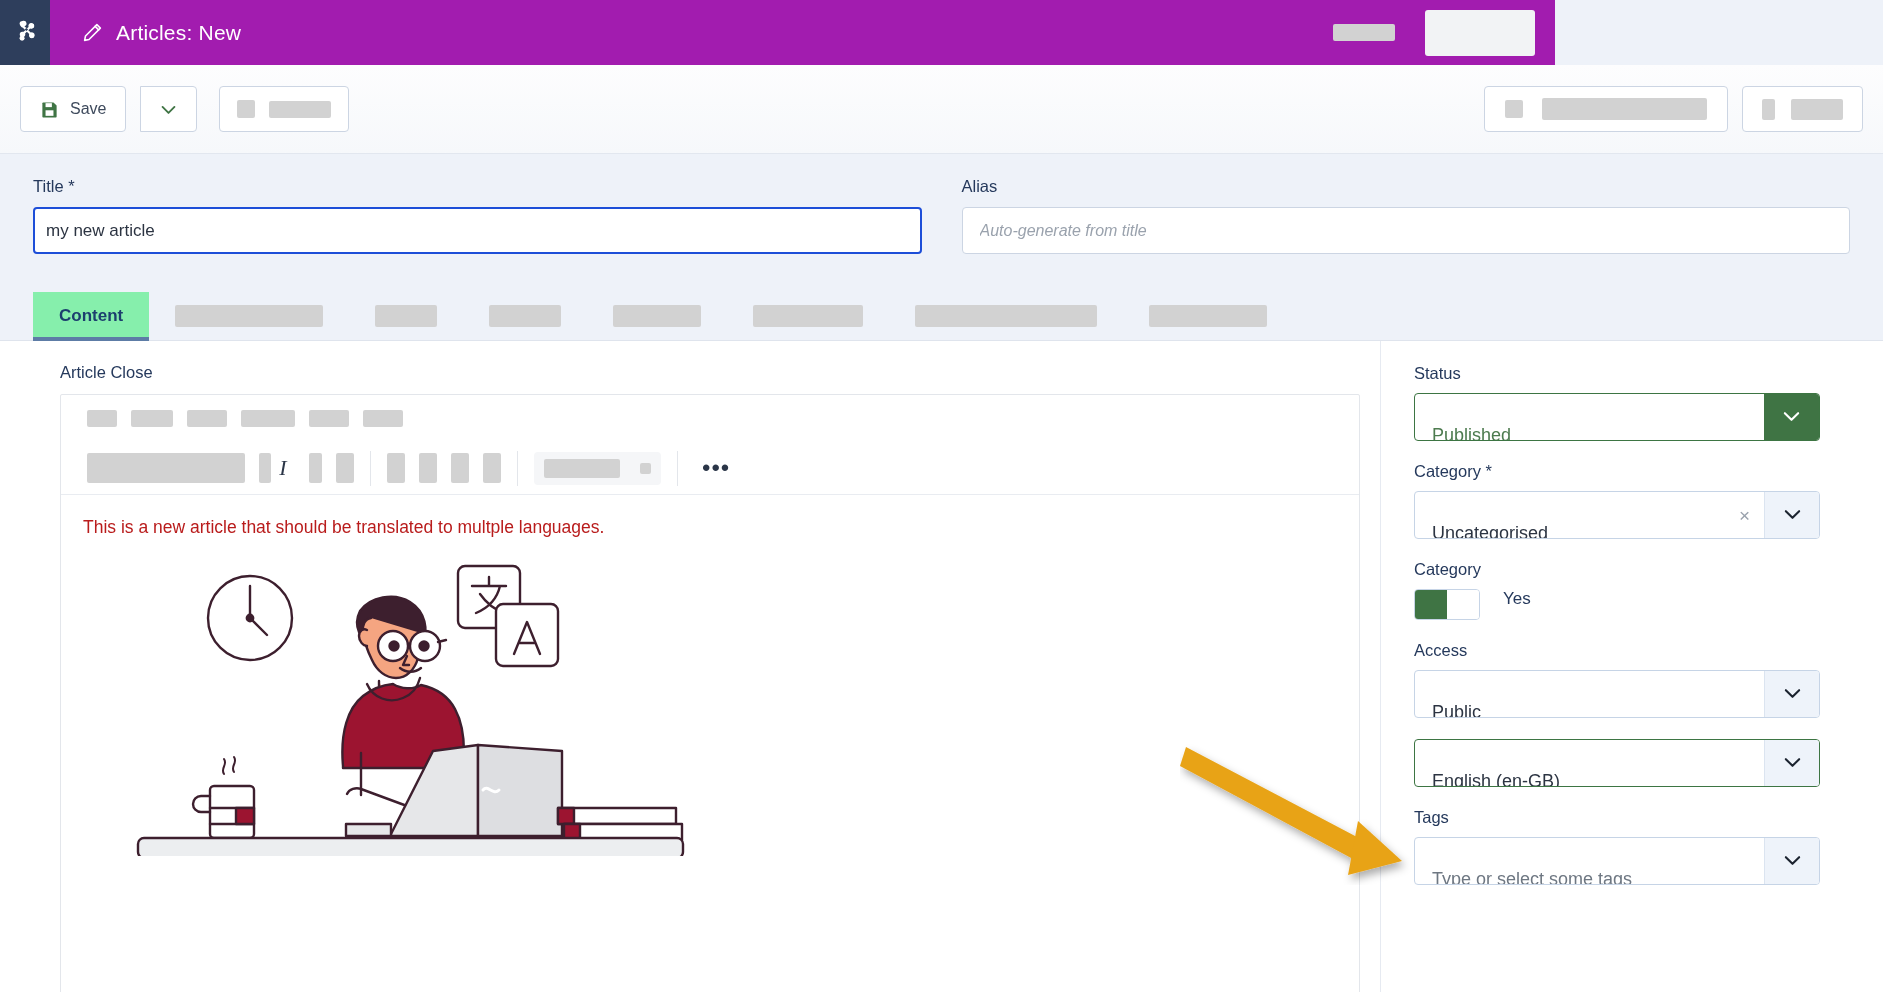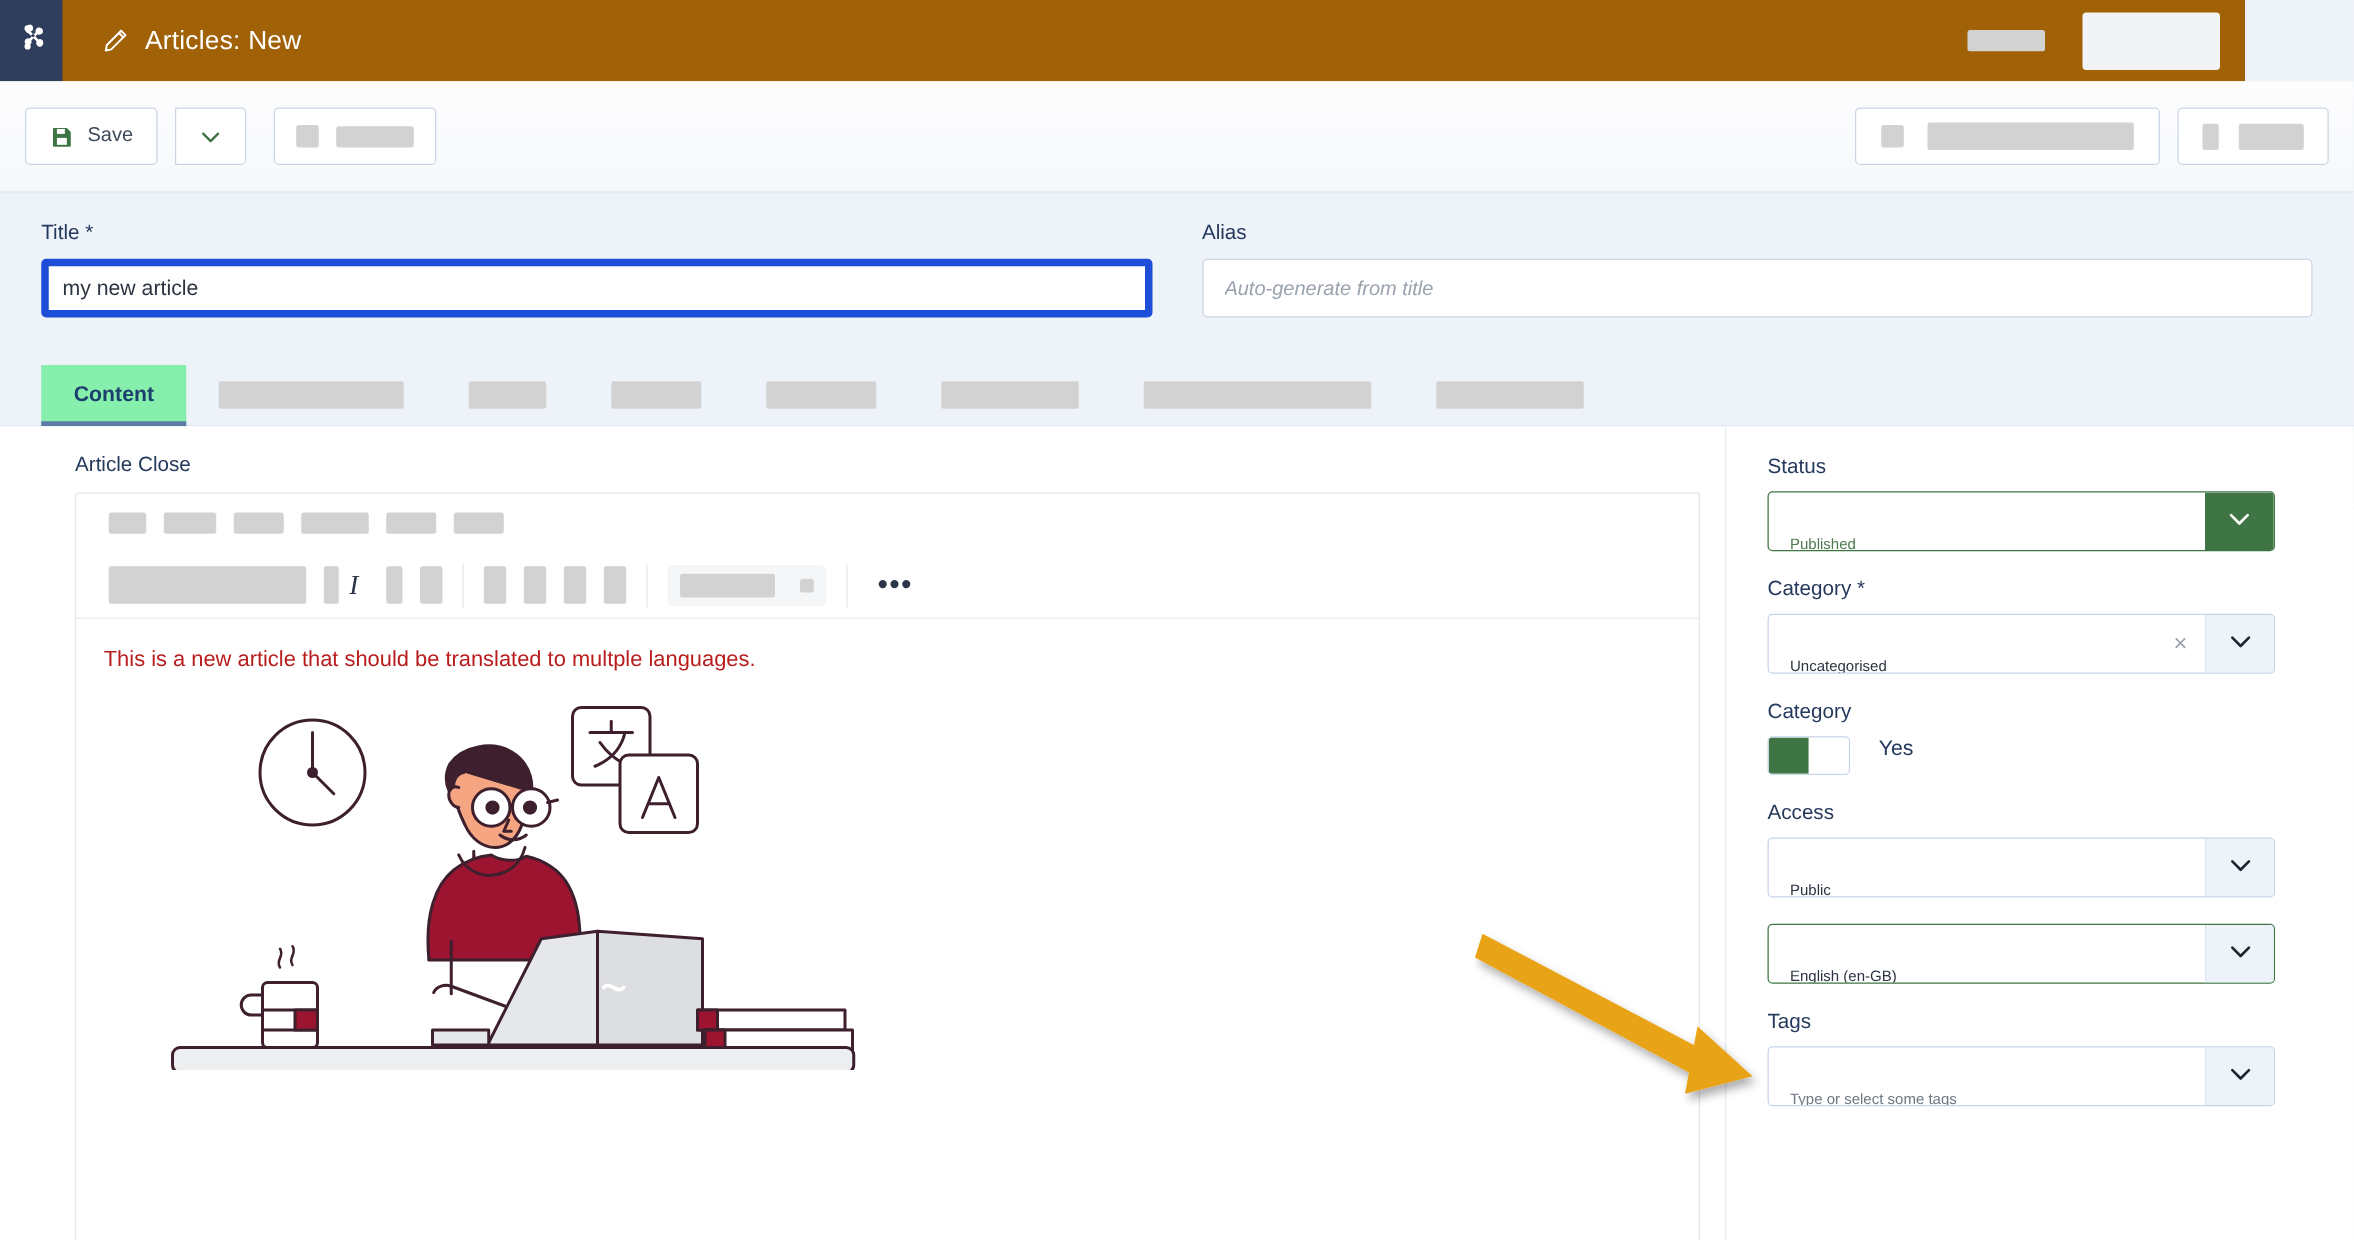--- a/index.html
+++ b/index.html
@@ -6,22 +6,22 @@
   html, body {
     width: 1883px; height: 992px;
     font-family: "Liberation Sans", sans-serif;
     background: #eef2f9;
     overflow: hidden;
   }
   body { position: relative; }
 
   
   .header {
-    position: absolute; top: 0; left: 0; width: 1796px; height: 65px;
-    background: #a16207; display: flex; align-items: center;
+    position: absolute; top: 0; left: 0; width: 1555px; height: 65px;
+    background: #a21caf; display: flex; align-items: center;
   }
   .logo-box {
     width: 50px; height: 65px; background: #2e3e5c;
     display: flex; align-items: center; justify-content: center;
   }
   .logo-box svg { width: 26px; height: 26px; }
   .header-title {
     display: flex; align-items: center; gap: 13px;
     margin-left: 32px; color: #ffffff; font-size: 21px; letter-spacing: .2px;
   }
@@ -76,21 +76,21 @@
   .field-col { flex: 1; }
   .field-label {
     font-size: 16.5px; color: #25395c; margin-bottom: 11px; display: block;
   }
   .text-input {
     width: 100%; height: 47px; border-radius: 4px;
     padding: 0 17px; font-size: 17px; color: #2c3442;
     font-family: "Liberation Sans", sans-serif;
     background: #fff; border: 1px solid #ccd5e3; outline: none;
   }
-  .text-input.valid { border: 6px solid #1d4ed8; padding-left: 11px; }
+  .text-input.valid { border: 2px solid #1d4ed8; padding-left: 11px; }
   .text-input::placeholder { color: #9aa2ad; font-style: italic; font-size: 16px; }
 
   
   .tabs {
     position: absolute; top: 293px; left: 0; width: 1883px; height: 48px;
     border-bottom: 1px solid #dfe4ed;
     display: flex; align-items: flex-end; padding-left: 33px; gap: 0;
   }
   .tab {
     height: 48px; display: flex; align-items: center; justify-content: center;
@@ -153,21 +153,21 @@
   .side-field { margin-bottom: 21px; }
   .side-label {
     font-size: 16.5px; color: #25395c; margin-bottom: 10px; display: block;
   }
   .select-shell {
     width: 406px; height: 48px; border: 1px solid #c6d4e6; border-radius: 4px;
     display: flex; align-items: center; background: #fff; overflow: hidden;
   }
   .select-shell.green { border-color: #3d7543; }
   .select-text {
-    flex: 1; padding-left: 17px; font-size: 12px; color: #2c3442; margin-top: 36px;
+    flex: 1; padding-left: 17px; font-size: 18px; color: #2c3442; margin-top: 36px;
   }
   .select-text.greenish { color: #4d7b4f; }
   .select-btn {
     width: 55px; height: 100%; display: flex; align-items: center;
     justify-content: center; background: #eef3fa;
     border-left: 1px solid #dbe4f0; cursor: pointer;
   }
   .select-btn.solid-green {
     background: #3f7444; border-left: none;
   }

